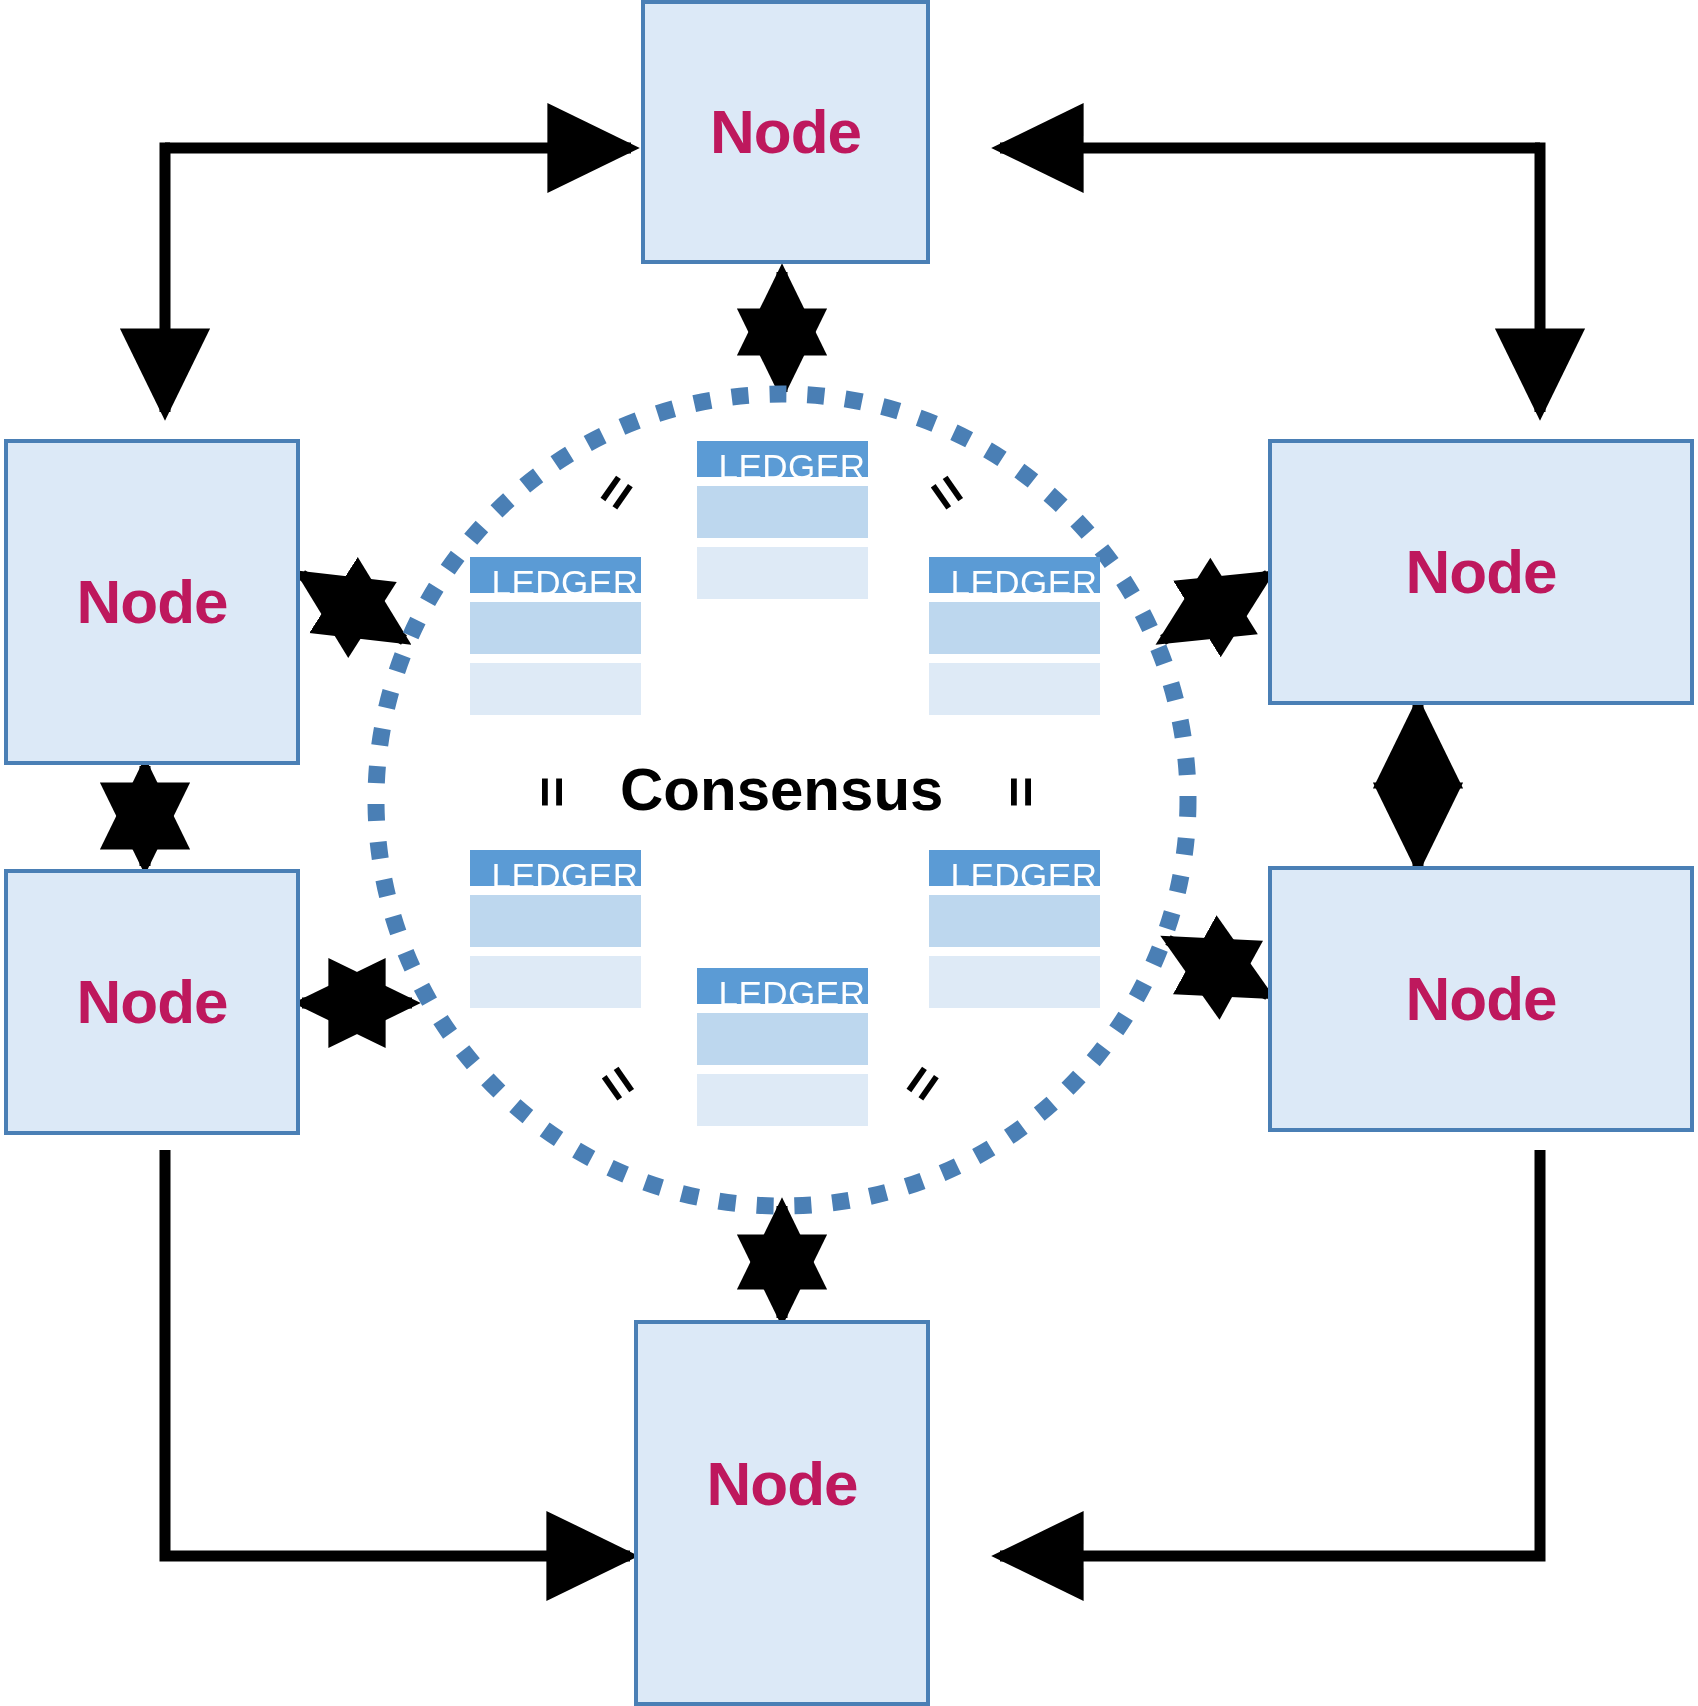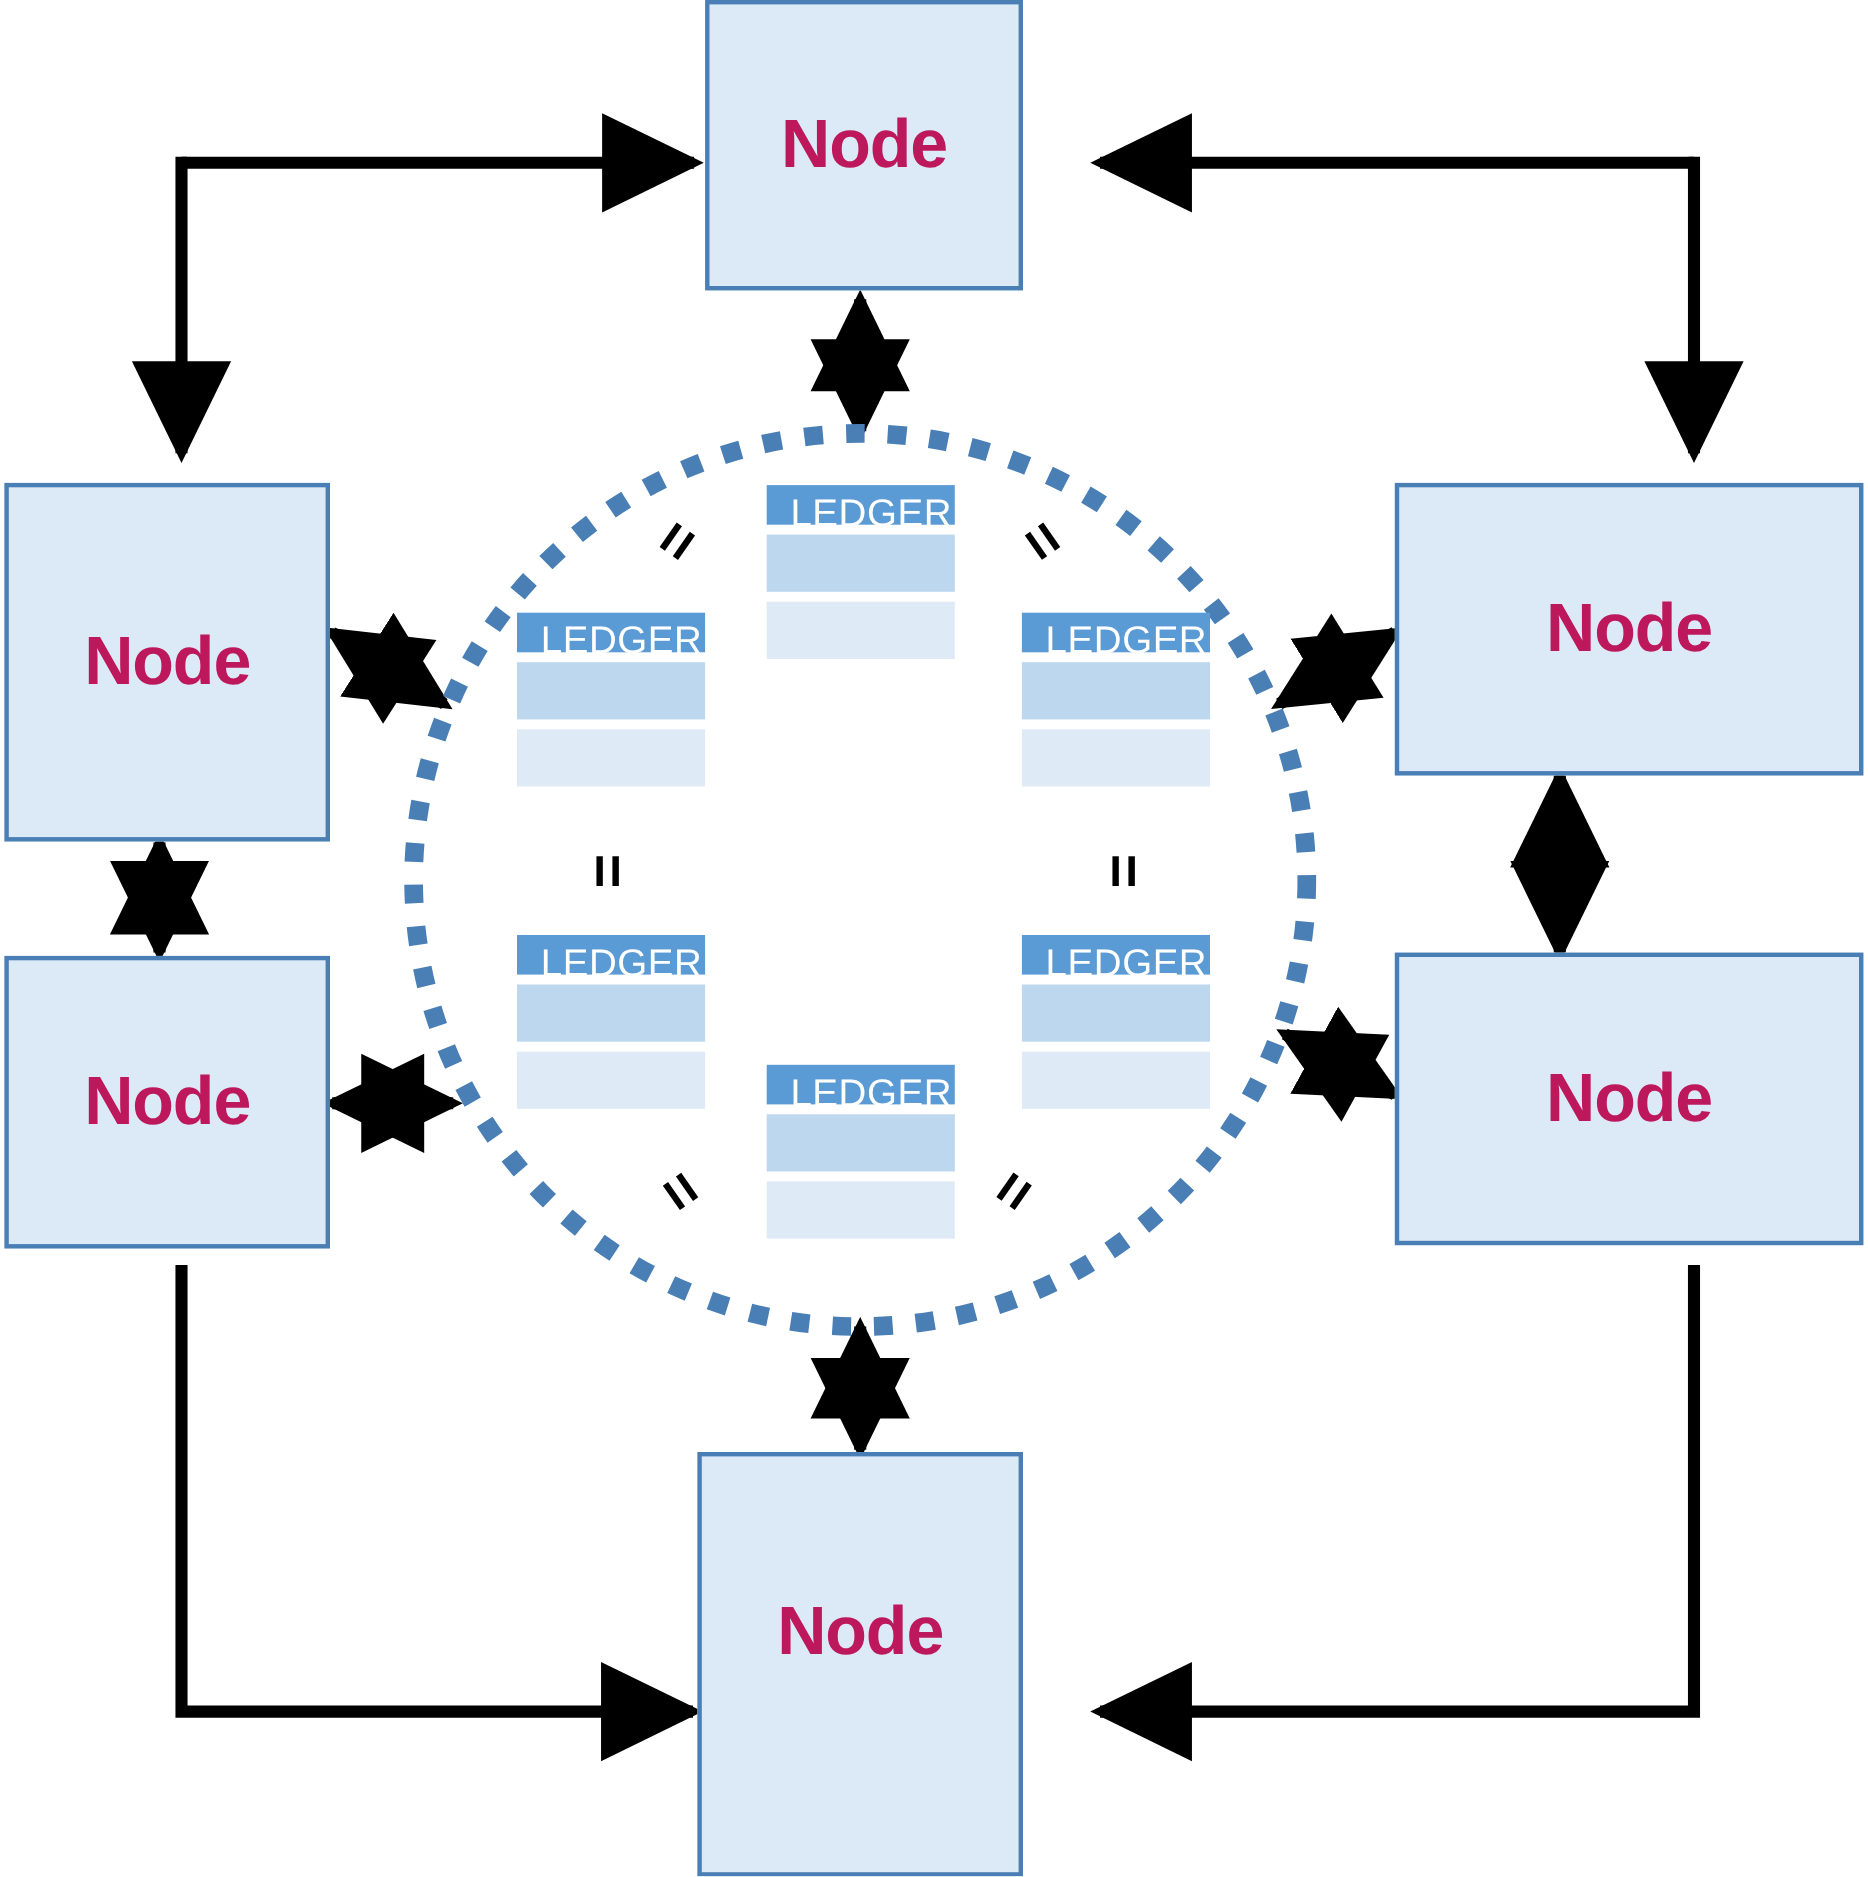--- a/index.html
+++ b/index.html
@@ -207,14 +207,15 @@
   <div class="eq-mark" style="left:932px; top:465px; transform:rotate(55deg);">=</div>
 
   <div class="eq-mark" style="left:537px; top:765px; transform:rotate(90deg);">=</div>
 
   <div class="eq-mark" style="left:1006px; top:765px; transform:rotate(90deg);">=</div>
 
   <div class="eq-mark" style="left:603px; top:1056px; transform:rotate(55deg);">=</div>
 
   <div class="eq-mark" style="left:906px; top:1056px; transform:rotate(-55deg);">=</div>
 
+  <div class="consensus-label" style="left:620px; top:760px;">Consensus</div>
 
 </div>
 
 </body></html>

